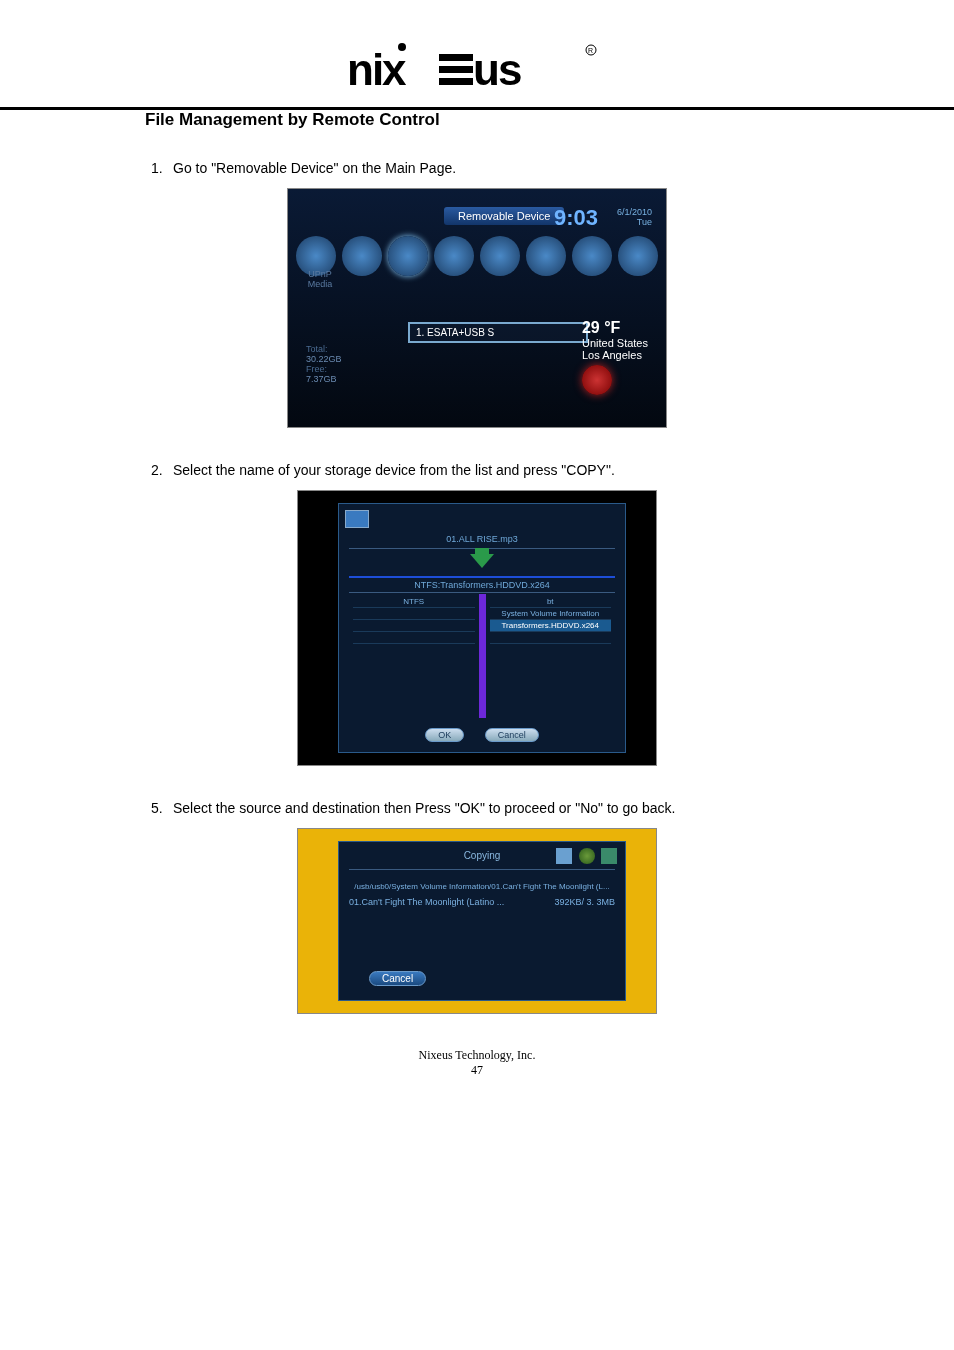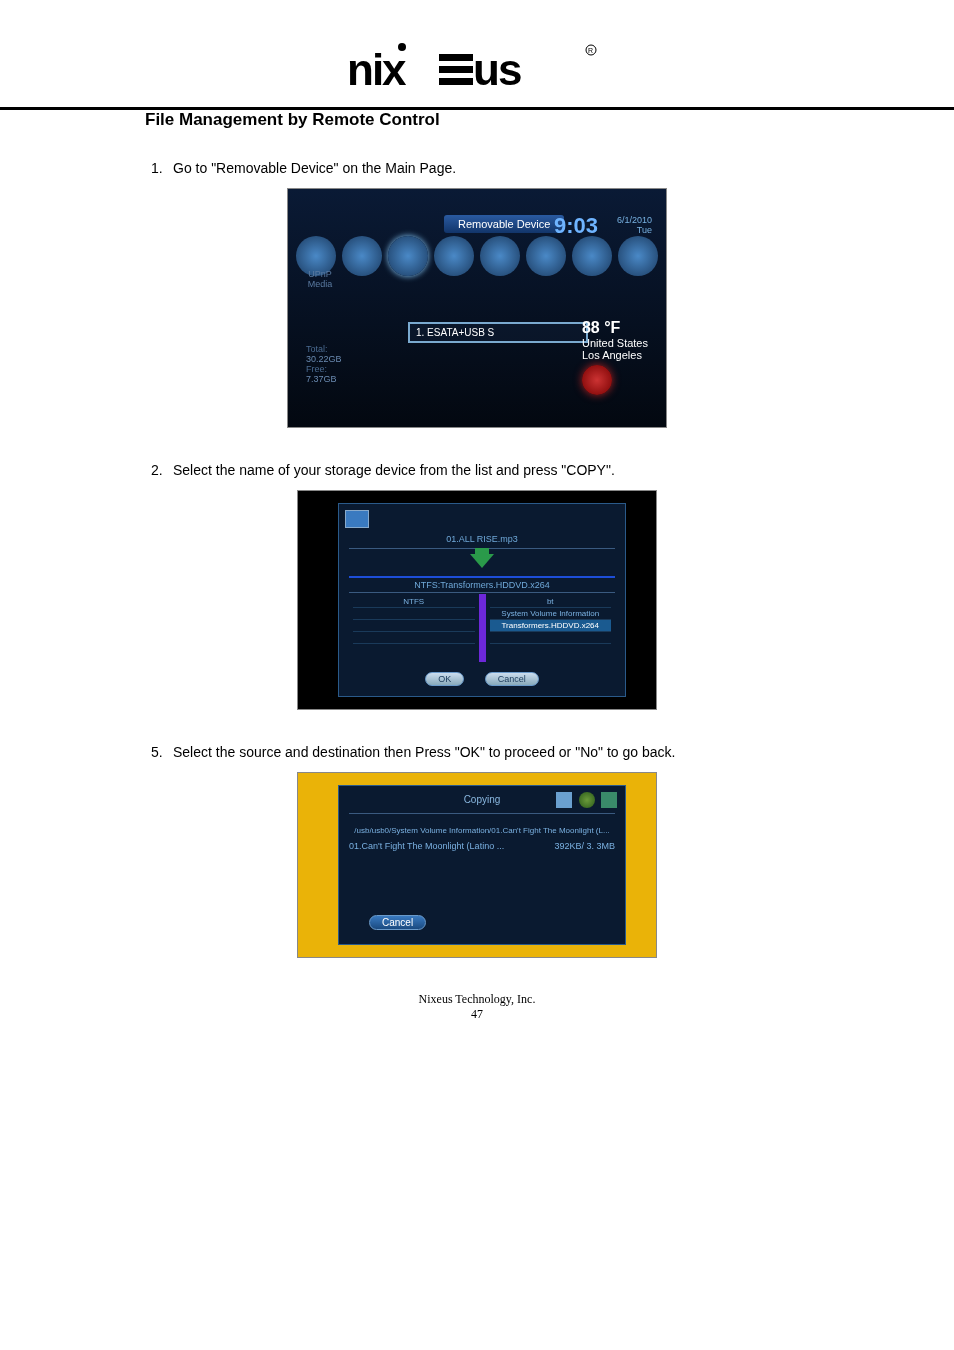--- a/index.html
+++ b/index.html
@@ -9,37 +9,37 @@
   .logo { display: inline-block; font-family: Arial, sans-serif; }
   .logo svg { width: 260px; height: 55px; }
   .content { padding: 0 145px; }
   .heading { font-size: 17px; font-weight: bold; margin-bottom: 30px; }
   .step { font-size: 14px; margin-bottom: 12px; padding-left: 6px; }
   .step-num { display: inline-block; width: 22px; }
   .screenshot-wrap { text-align: center; margin-bottom: 30px; }
 
   
   .shot1 { display: inline-block; width: 380px; height: 240px; background: linear-gradient(#0a1a35, #030810); position: relative; color: #fff; font-size: 10px; border: 1px solid #888; text-align:left; }
-  .shot1 .topbar { position: absolute; top: 26px; left: 110px; right: 8px; height: 22px; padding-left: 46px; }
+  .shot1 .topbar { position: absolute; top: 18px; left: 110px; right: 8px; height: 22px; padding-left: 46px; }
   .shot1 .tab { display:inline-block; background: linear-gradient(#2a5aa0,#12356a); padding: 3px 14px; border-radius: 3px; font-size: 11px; vertical-align: middle; }
   .shot1 .clock { position: absolute; right: 60px; top: -2px; font-size: 22px; font-weight: bold; color: #6fb4ff; }
   .shot1 .date { position: absolute; right: 6px; top: 0; font-size: 9px; text-align:right; color:#77b0e0; }
   .shot1 .iconrow { position: absolute; top: 42px; left: 8px; right: 8px; height: 50px; display: flex; gap: 6px; align-items: center; }
   .shot1 .icon { width: 40px; height: 40px; border-radius: 50%; background: radial-gradient(#4a89c7,#1a3a60); display:flex; align-items:center; justify-content:center; font-size:7px; color:#cde; }
   .shot1 .icon.sel { box-shadow: 0 0 6px #8cf; }
   .shot1 .upnp { position:absolute; left:12px; top:80px; font-size:9px; color:#5a7aa0; text-align:center; width:40px;}
   .shot1 .devlist { position: absolute; top: 133px; left: 120px; width: 180px; border: 2px solid #7aaad0; padding: 3px 6px; font-size:10px; background:rgba(20,40,70,.3);}
   .shot1 .stats { position: absolute; left: 18px; top: 155px; font-size: 9px; color:#6a8ab0; }
   .shot1 .stats .lbl { color:#4a6a90; }
   .shot1 .weather { position: absolute; right: 18px; top: 130px; font-size: 11px; text-align:left; }
   .shot1 .weather .temp { font-size: 16px; font-weight:bold;}
   .shot1 .weather .sun { width:30px; height:30px; background: radial-gradient(#c33,#700); border-radius:50%; margin-top:4px; box-shadow:0 0 8px #a22;}
 
   
-  .shot2 { display:inline-block; width: 360px; height: 220px; background: #000; position: relative; border: 1px solid #888; }
+  .shot2 { display:inline-block; width: 360px; height: 276px; background: #000; position: relative; border: 1px solid #888; }
   .shot2 .panel { position:absolute; left:40px; right:30px; top:12px; bottom:12px; border:1px solid #2a5a8a; background:#0a1a30; }
   .shot2 .source { position:absolute; top:6px; left:6px; width:24px; height:18px; background:#3a7ac0; border:1px solid #8ac;}
   .shot2 .srcfile { position:absolute; top:30px; left:10px; right:10px; color:#6fa8d8; font-size:9px; border-bottom:1px solid #3a5a80; padding-bottom:4px;}
   .shot2 .arrow { position:absolute; top:50px; left:50%; transform:translateX(-50%); width:0; height:0; border-left:12px solid transparent; border-right:12px solid transparent; border-top:14px solid #2a9a4a;}
   .shot2 .arrowbody{ position:absolute; top:44px; left:50%; transform:translateX(-50%); width:14px; height:10px; background:#2a9a4a;}
   .shot2 .dest { position:absolute; top:72px; left:10px; right:10px; color:#6fa8d8; font-size:9px; border-bottom:1px solid #3a5a80; border-top:2px solid #1d4ed8; padding:2px 0;}
   .shot2 .cols { position:absolute; top:90px; left:10px; right:10px; bottom:34px; display:flex; }
   .shot2 .col { flex:1; border-right:7px solid #6d28d9; padding:2px 4px; font-size:8px; color:#7ab0e0;}
   .shot2 .col:last-child{border-right:none;}
   .shot2 .col .row{ padding:1px 0; border-bottom:1px solid #1a3a5a;}
@@ -113,21 +113,21 @@
           <span>Media</span>
         </div>
         <div class="devlist">1. ESATA+USB S</div>
         <div class="stats">
           <span class="lbl">Total:</span><br>
           <span>30.22GB</span><br>
           <span class="lbl">Free:</span><br>
           <span>7.37GB</span>
         </div>
         <div class="weather">
-          <div class="temp">88 °F</div>
+          <div class="temp">29 °F</div>
           <div>United States</div>
           <div>Los Angeles</div>
           <div class="sun"></div>
         </div>
       </div>
     </div>
 
     <div class="step">
       <span class="step-num">2.</span><span>Select the name of your storage device from the list and press "COPY".</span>
     </div>

